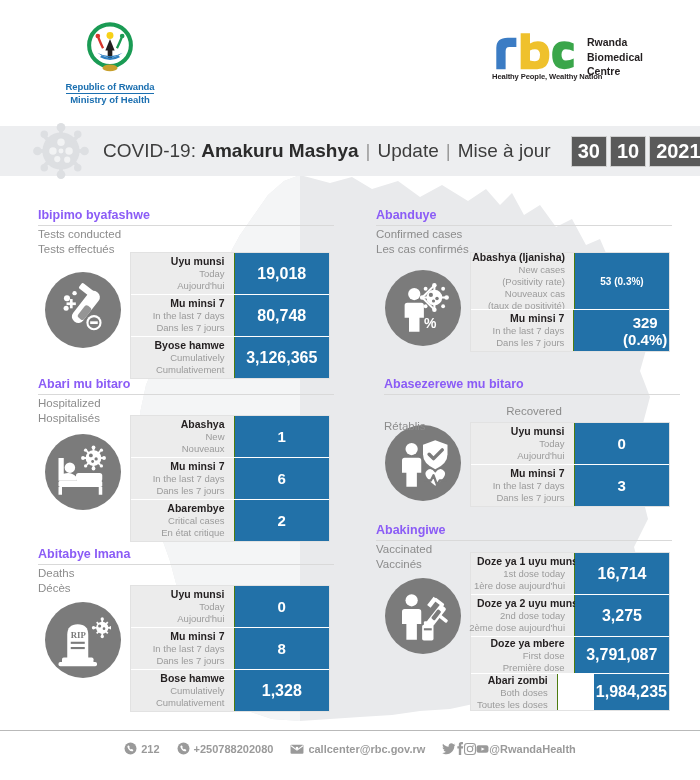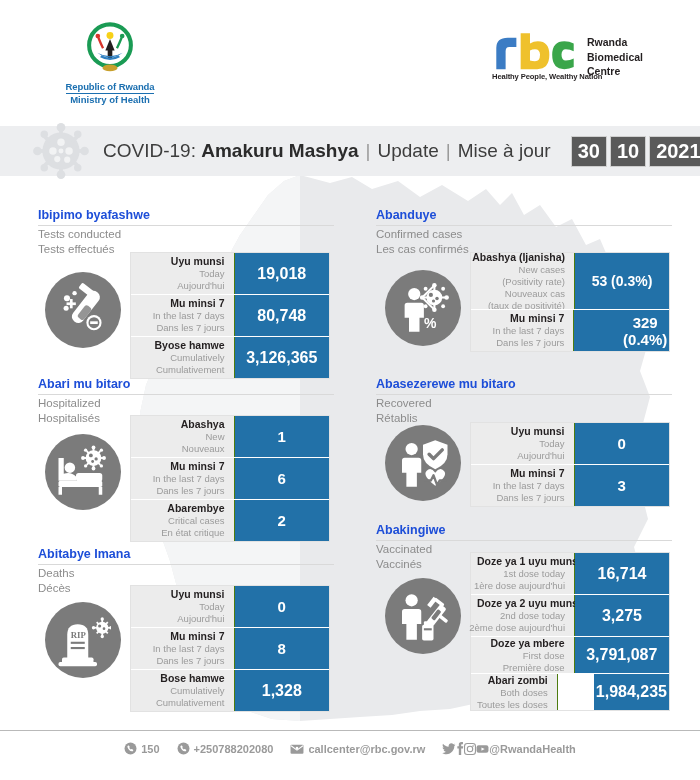--- a/index.html
+++ b/index.html
@@ -83,21 +83,21 @@
   .date-box {
     background: #5a5a5a; color: #ffffff;
     font-size: 20px; font-weight: bold;
     padding: 3px 6px 4px 6px; line-height: 22px;
     border: 1px solid #cfcfcf;
   }
 
   
   .section { position: absolute; z-index: 2; }
   .sec-title {
-    font-size: 12.5px; font-weight: bold; color: #1d4ed8;
+    font-size: 12.5px; font-weight: bold; color: #8b5cf6;
     line-height: 15px; position: relative; white-space: nowrap;
   }
   .sec-rule {
     position: absolute; left: 0; height: 1px; background: #d9d9d9;
   }
   .sec-sub {
     font-size: 11.5px; color: #8c8c8c; line-height: 14.5px;
     white-space: nowrap;
   }
 
@@ -345,21 +345,21 @@
   </div>
   <div class="stat-table" style="left:470px; top:252px; width:200px;">
     <div class="stat-row">
       <div class="stat-label align-right" style="width:104px; height:56px;">
         <span class="lab-rw">Abashya (Ijanisha)</span>
         <span class="lab-en">New cases</span>
         <span class="lab-en">(Positivity rate)</span>
         <span class="lab-fr">Nouveaux cas</span>
         <span class="lab-fr">(taux de positivité)</span>
       </div>
-      <div class="stat-value" style="width:95px; font-size:14px;">53 (0.3%)</div>
+      <div class="stat-value" style="width:95px; font-size:10px;">53 (0.3%)</div>
     </div>
     <div class="stat-row">
       <div class="stat-label align-right" style="width:104px; height:41px;">
         <span class="lab-rw">Mu minsi 7</span>
         <span class="lab-en">In the last 7 days</span>
         <span class="lab-fr">Dans les 7 jours</span>
       </div>
       <div class="stat-value" style="width:95px; font-size:15px;padding-left:47px;">329 (0.4%)</div>
     </div>
   </div>
@@ -420,24 +420,24 @@
     <div class="stat-row">
       <div class="stat-label align-right" style="width:104px; height:41px;">
         <span class="lab-rw">Abarembye</span>
         <span class="lab-en">Critical cases</span>
         <span class="lab-fr">En état critique</span>
       </div>
       <div class="stat-value" style="width:95px; font-size:15px;">2</div>
     </div>
   </div>
 
-  <div class="section" style="left:376px; top:377px; width:300px;">
+  <div class="section" style="left:384px; top:377px; width:300px;">
     <div class="sec-title">Abasezerewe mu bitaro</div>
     <div class="sec-rule" style="top:17px; width:296px;"></div>
-    <div class="sec-sub" style="margin-top:4px;">Recovered</div>
+    <div class="sec-sub" style="margin-top:12px;text-align:center;">Recovered</div>
     <div class="sec-sub">Rétablis</div>
   </div>
   <div class="icon-circle" style="left:385px; top:425px;">
     <svg width="56" height="56" viewBox="0 0 64 64">
       <g fill="#ffffff">
         <circle cx="19" cy="16" r="7"></circle>
         <path d="M11 26 h16 a3 3 0 0 1 3 3 v14 h-5 v16 h-12 v-16 h-5 v-14 a3 3 0 0 1 3 -3 z"></path>
         <path d="M46 6 l14 5 v11 q0 11 -14 17 q-14 -6 -14 -17 v-11 z"></path>
         <path d="M39 22 l5 5 l10 -10" stroke="#7b7b7b" stroke-width="4" fill="none" stroke-linecap="round" stroke-linejoin="round"></path>
         <path d="M46 43 q-5 -7 -10 -2 q-5 5 10 17 q15 -12 10 -17 q-5 -5 -10 2 z"></path>
@@ -581,21 +581,21 @@
     </div>
   </div>
 
   <div id="footer-rule"></div>
   <div id="footer">
     <span class="foot-item">
       <svg width="13" height="13" viewBox="0 0 24 24">
         <circle cx="12" cy="12" r="11" fill="#9a9a9a"></circle>
         <path d="M8.5 6.5c.6 0 1 .3 1.3 1l.7 1.6c.2.5.1.9-.3 1.2l-.6.5c.7 1.4 1.8 2.5 3.2 3.2l.5-.6c.3-.4.7-.5 1.2-.3l1.6.7c.7.3 1 .7 1 1.3 0 1.4-1.2 2.4-2.5 2.2C10.9 16.6 7.4 13.1 6.3 9 6.1 7.7 7.1 6.5 8.5 6.5z" fill="#ffffff"></path>
       </svg>
-      <span>150</span>
+      <span>212</span>
     </span>
     <span class="foot-item">
       <svg width="13" height="13" viewBox="0 0 24 24">
         <circle cx="12" cy="12" r="11" fill="#9a9a9a"></circle>
         <path d="M8.5 6.5c.6 0 1 .3 1.3 1l.7 1.6c.2.5.1.9-.3 1.2l-.6.5c.7 1.4 1.8 2.5 3.2 3.2l.5-.6c.3-.4.7-.5 1.2-.3l1.6.7c.7.3 1 .7 1 1.3 0 1.4-1.2 2.4-2.5 2.2C10.9 16.6 7.4 13.1 6.3 9 6.1 7.7 7.1 6.5 8.5 6.5z" fill="#ffffff"></path>
       </svg>
       <span>+250788202080</span>
     </span>
     <span class="foot-item">
       <svg width="14" height="12" viewBox="0 0 26 20">

